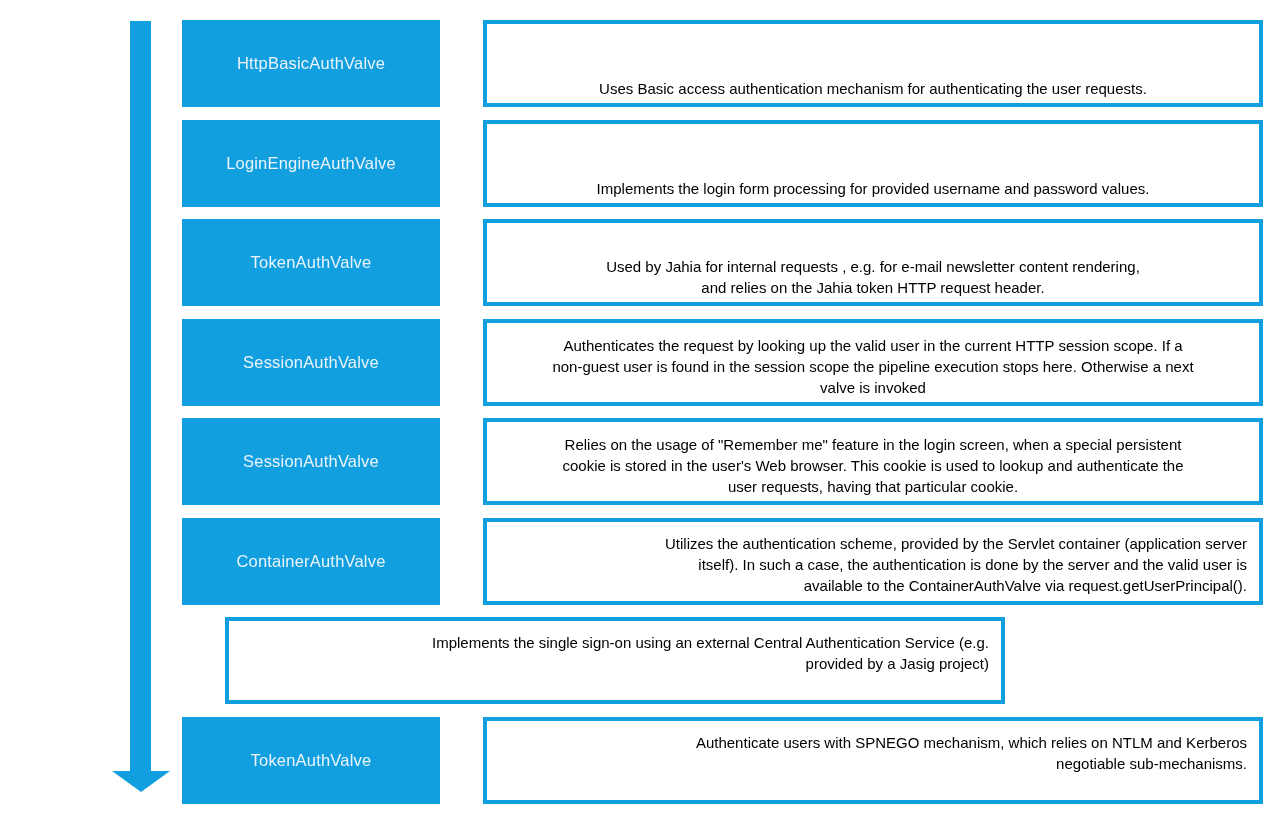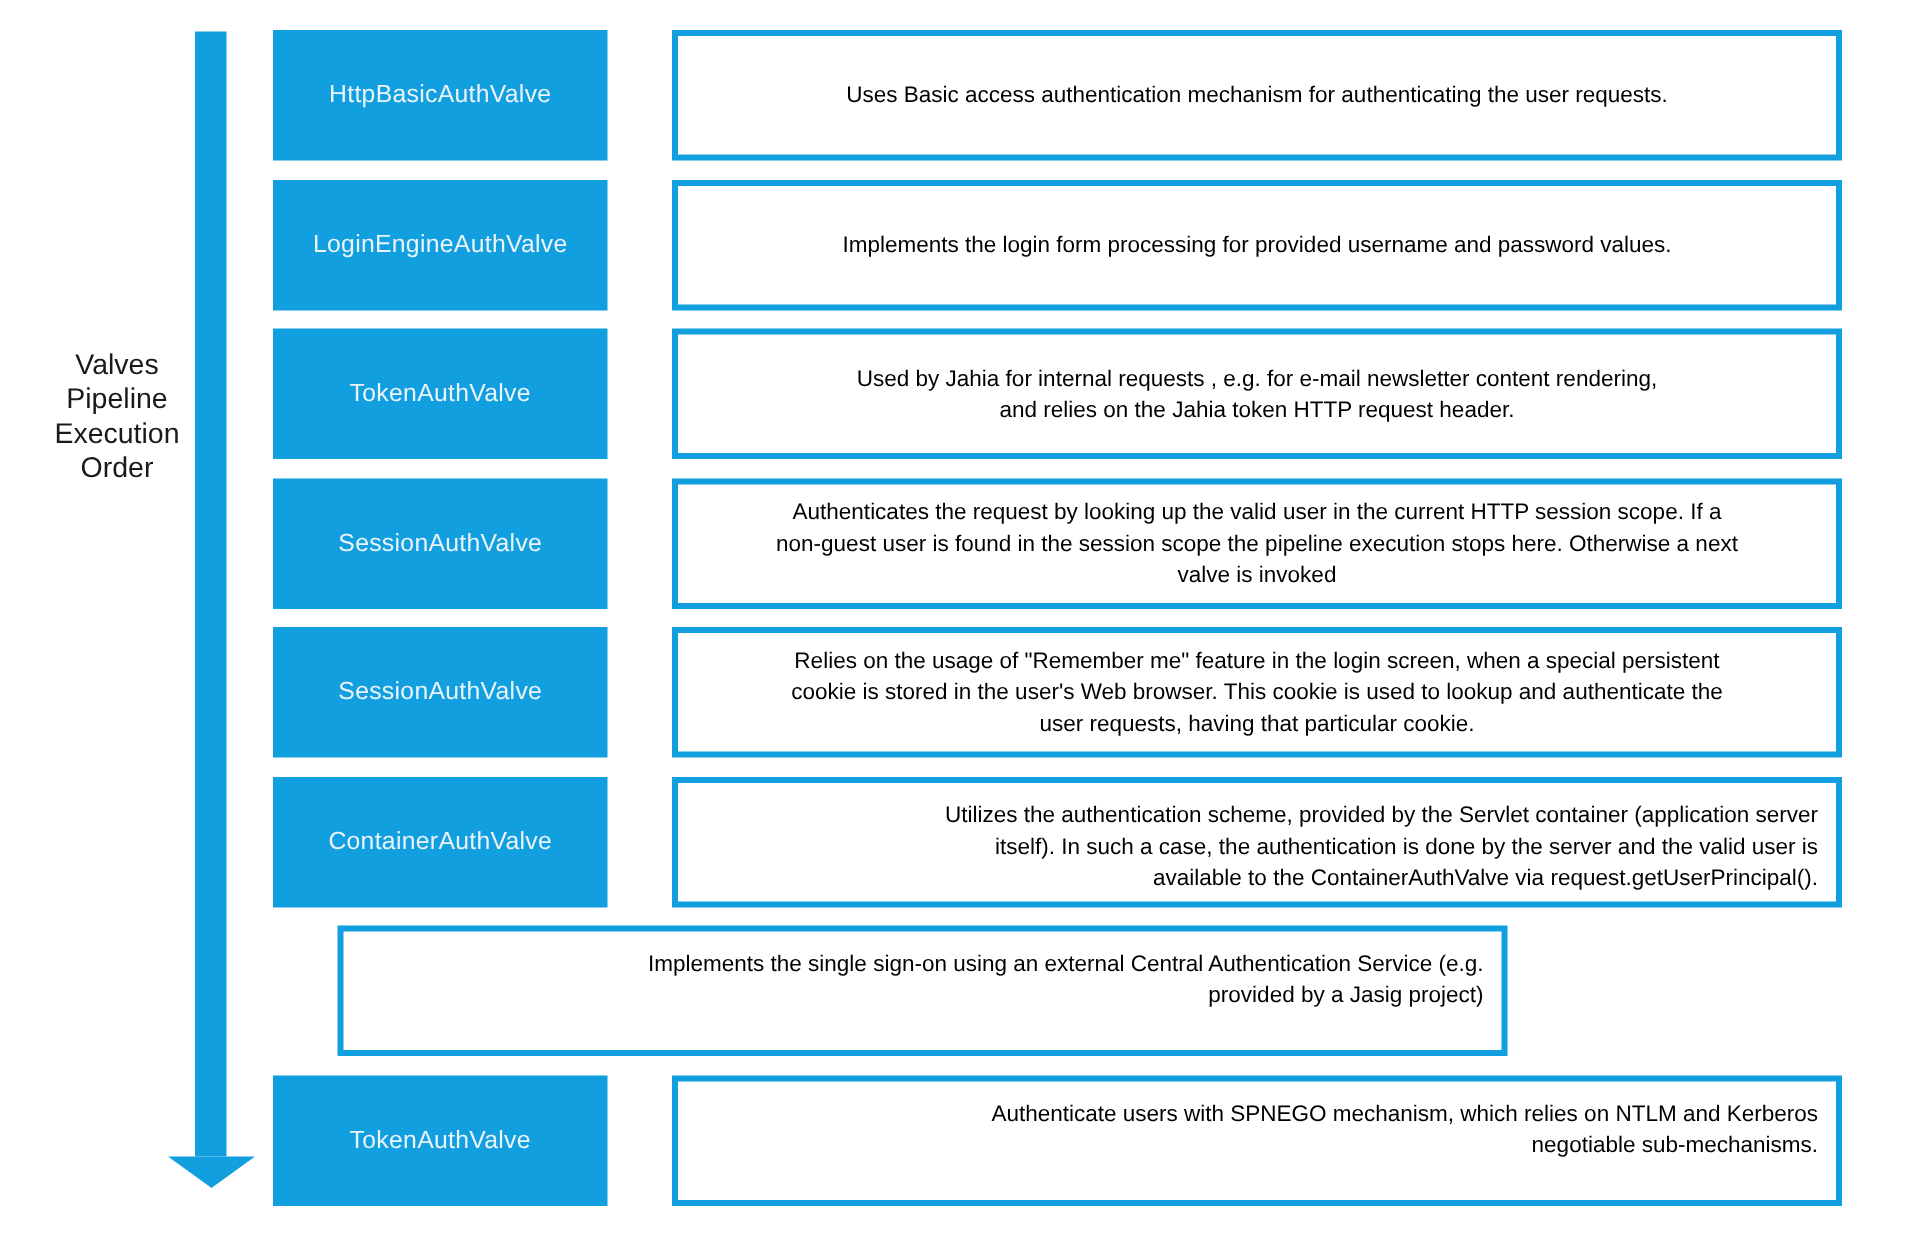--- a/index.html
+++ b/index.html
@@ -60,65 +60,61 @@
     top: 20px;
     display: flex;
     flex-direction: column;
     gap: 12.5px;
   }
   .row {
     display: flex;
     height: 87px;
   }
   .valve-box {
-    width: 223px;
+    width: 258px;
     height: 87px;
     background: var(--accent);
     color: var(--valve-text);
     display: flex;
     align-items: center;
     justify-content: center;
     font-size: 16.5px;
     letter-spacing: 0.2px;
   }
   .desc-box {
     margin-left: 43px;
     width: 780px;
     height: 87px;
     background: #ffffff;
     border: 4px solid var(--accent);
     color: var(--desc-text);
   }
   .desc-box.center {
     display: flex;
-    align-items: center;
+    align-items: flex-end;
     justify-content: center;
     text-align: center;
     padding: 4px 16px;
   }
   .desc-box.left {
     display: block;
     text-align: right;
     padding: 11px 12px 4px 78px;
   }
   .desc {
     font-size: 15px;
     line-height: 21px;
     white-space: pre-line;
   }
 </style>
 </head>
 <body>
 
 <div class="canvas">
 
-  <div class="pipeline-label">Valves
-Pipeline
-Execution
-Order</div>
 
   <div class="arrow-shaft"></div>
   <div class="arrow-head"></div>
 
   <div class="rows">
 
     <div class="row">
       <div class="valve-box">HttpBasicAuthValve</div>
       <div class="desc-box center">
         <div class="desc">Uses Basic access authentication mechanism for authenticating the user requests.</div>

